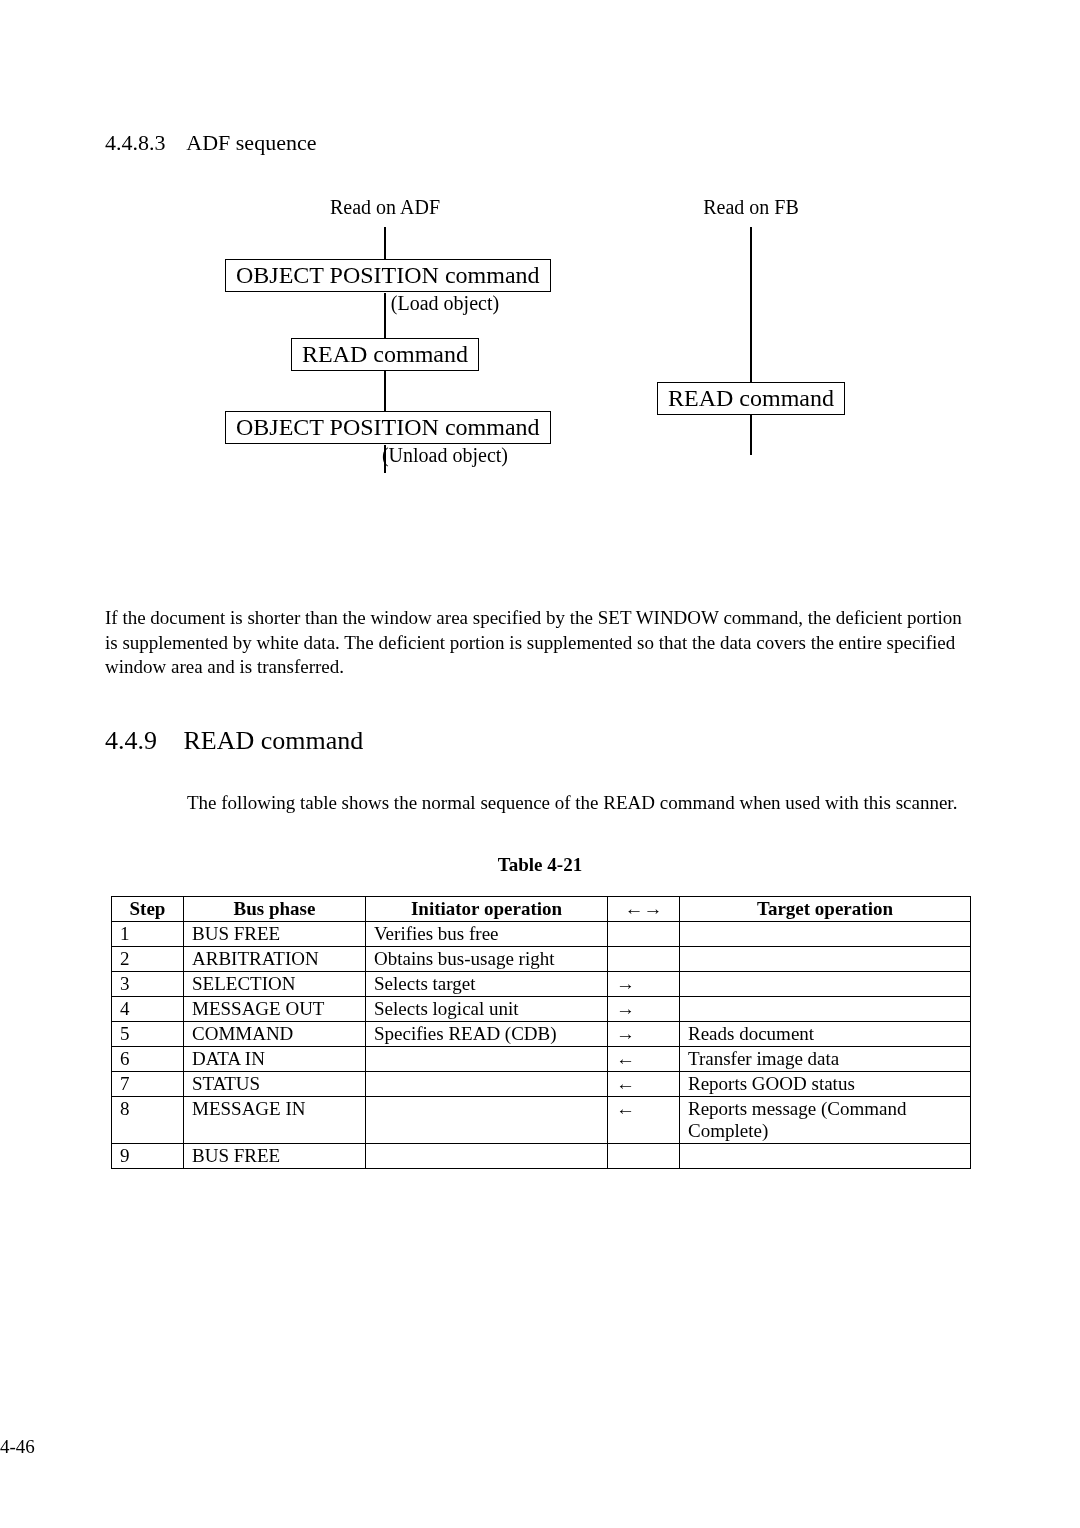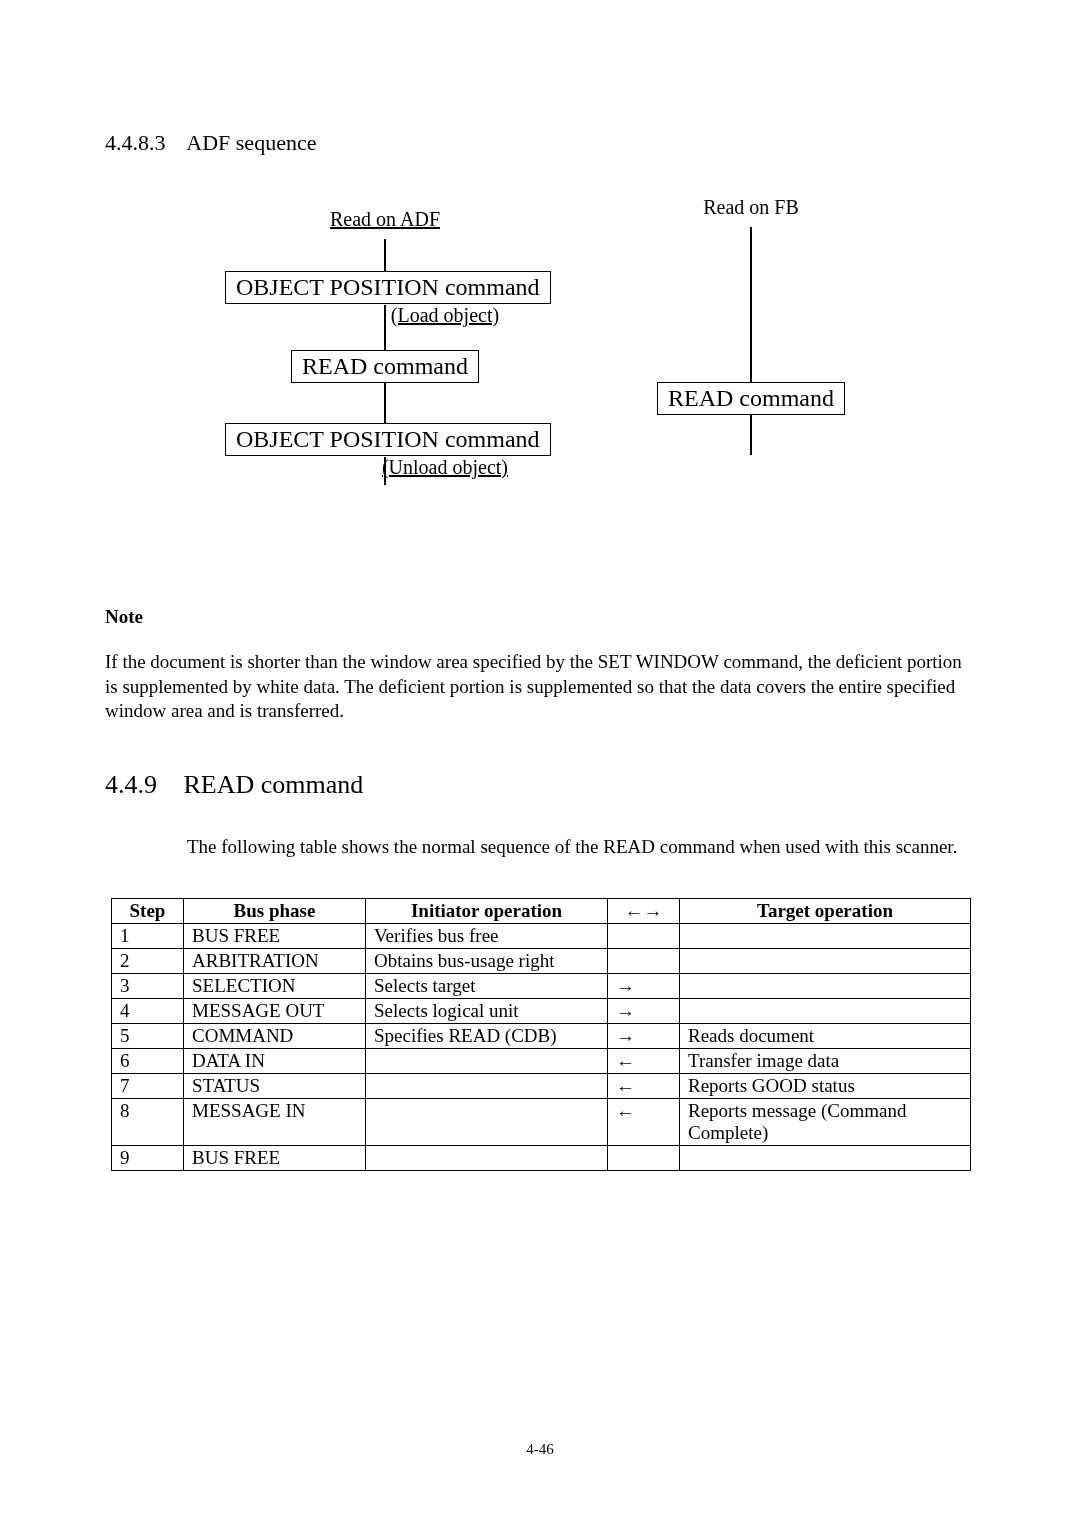--- a/index.html
+++ b/index.html
@@ -22,24 +22,23 @@
   }
   .flow {
     position: relative;
     width: 730px;
     height: 370px;
     margin: 0 auto 40px auto;
   }
   .col-adf {
     position: absolute;
     left: 50px;
-    top: 12px;
+    top: 0;
     width: 320px;
     text-align: center;
-    text-decoration: underline;
   }
   .col-fb {
     position: absolute;
     right: 44px;
     top: 0;
     width: 220px;
     text-align: center;
   }
   .flow-label {
     font-size: 20px;
@@ -105,22 +104,21 @@
   table.data th {
     text-align: center;
     font-weight: bold;
   }
   td.ctr { text-align: center; }
   .page-number {
     position: absolute;
     bottom: 70px;
     left: 0;
     width: 100%;
-    text-align: center;
-    font-size: 15px;
+    font-size: 19px;
   }
 </style>
 </head>
 <body>
 
 <div class="page">
 
   <div class="h3">
     <span>4.4.8.3</span>
     &nbsp;&nbsp;
@@ -141,30 +139,30 @@
       <div class="connector" style="height:28px;margin-top:-22px;"></div>
     </div>
     <div class="col-fb">
       <div class="flow-label">Read on FB</div>
       <div class="connector" style="height:155px"></div>
       <div><span class="flow-box">READ command</span></div>
       <div class="connector" style="height:40px"></div>
     </div>
   </div>
 
-  <div class="note-head">Note</div>
   <div class="note-body">If the document is shorter than the window area specified by the SET WINDOW command, the deficient portion is supplemented by white data. The deficient portion is supplemented so that the data covers the entire specified window area and is transferred.</div>
 
   <div class="h2">
     <span class="h2-num">4.4.9</span>
     <span>READ command</span>
   </div>
 
   <div class="intro">The following table shows the normal sequence of the READ command when used with this scanner.</div>
 
+  <div class="table-caption">Table 4-21</div>
 
   <table class="data">
     <thead>
       <tr>
         <th style="width:55px">Step</th>
         <th style="width:165px">Bus phase</th>
         <th style="width:225px">Initiator operation</th>
         <th style="width:55px">←→</th>
         <th>Target operation</th>
       </tr>

